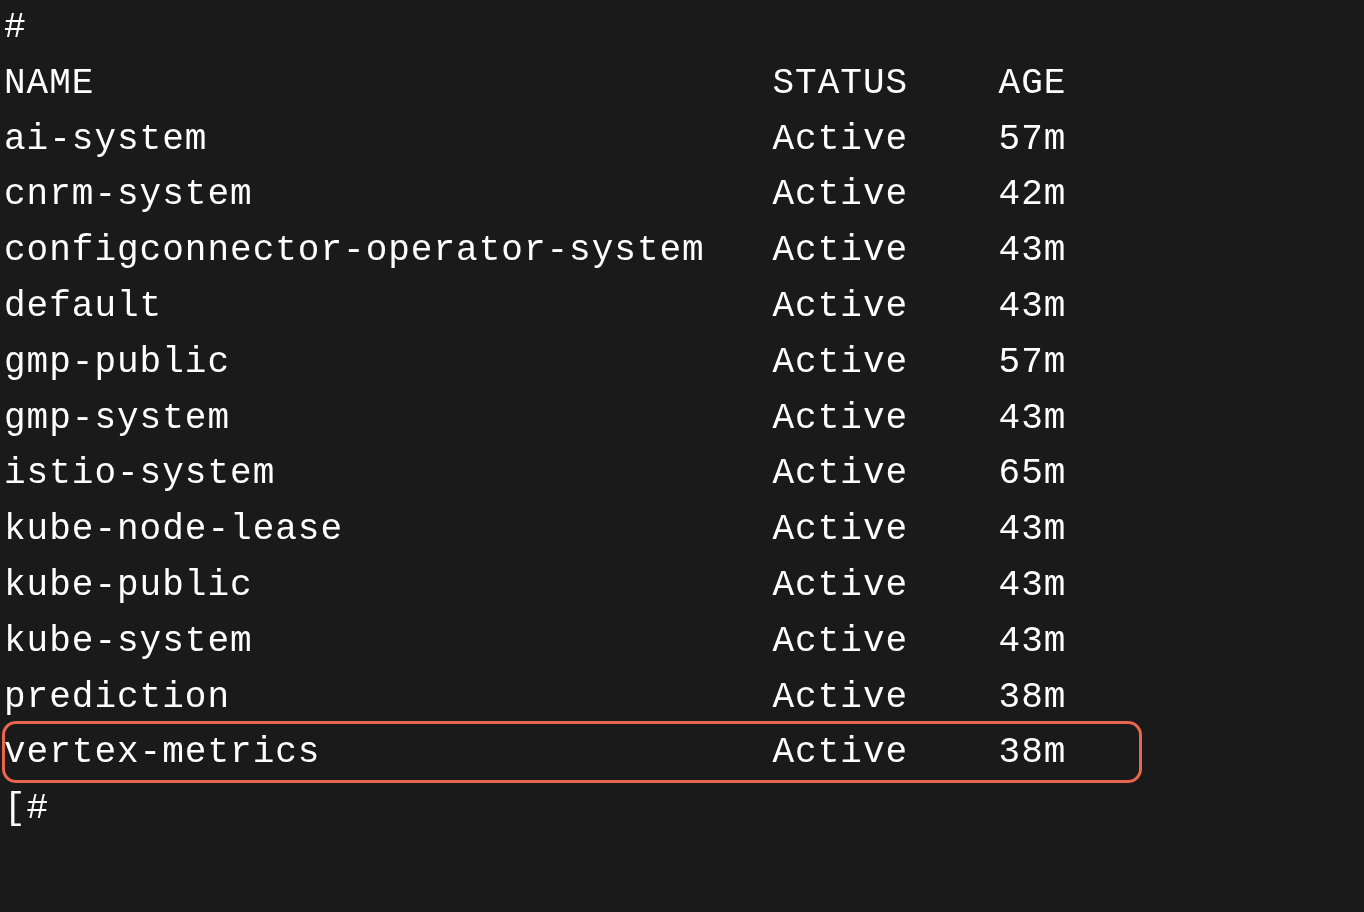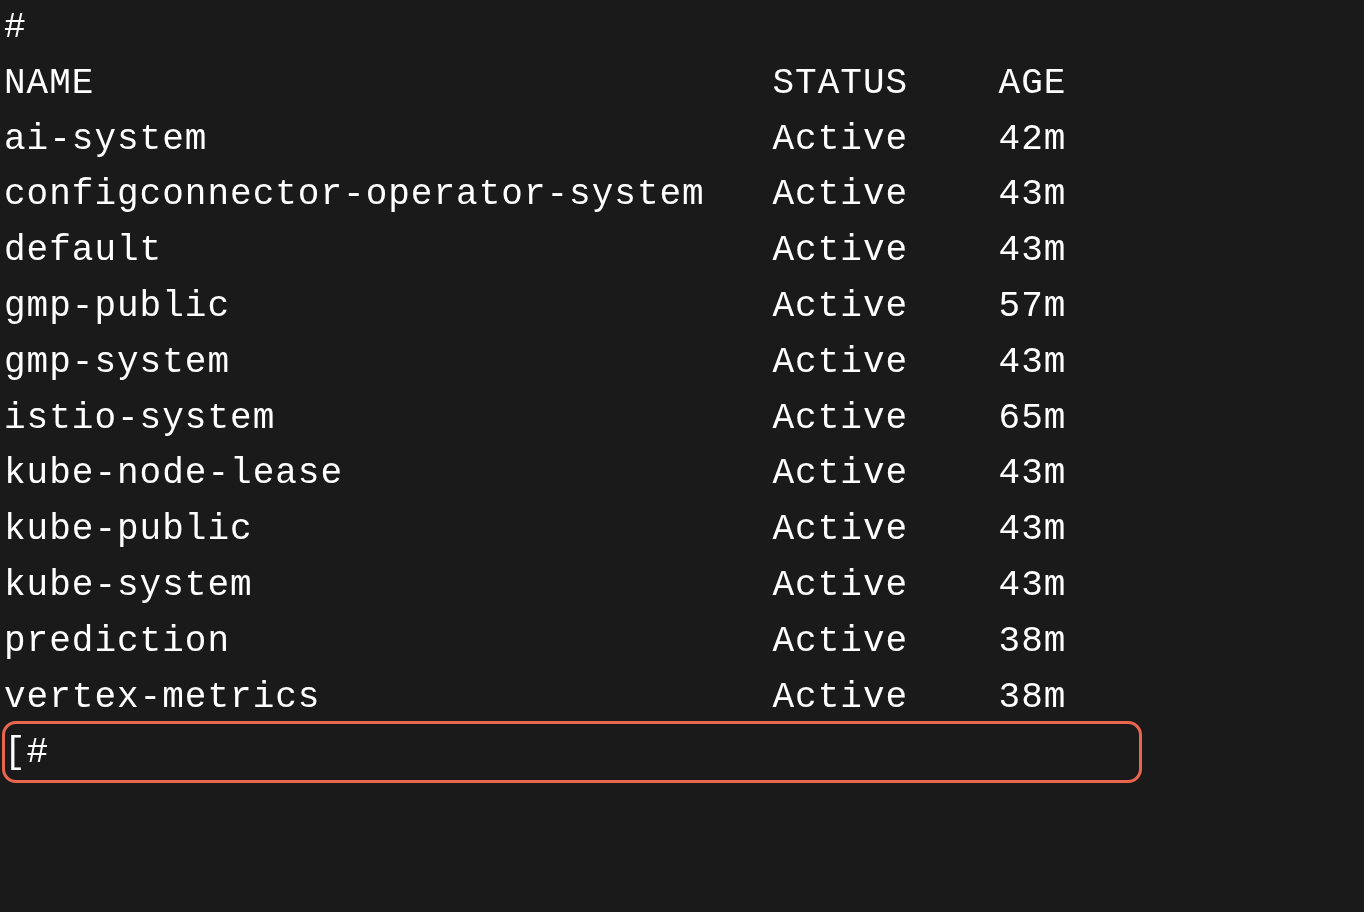--- a/index.html
+++ b/index.html
@@ -37,21 +37,22 @@
       pointer-events: none;
     }
   </style>
 </head>
 <body>
 
 <div class="terminal">
   <div class="prompt-line"><span>#</span></div>
   <div id="table-container">
       <div class="line">NAME                              STATUS    AGE</div>
-      <div class="line">ai-system                         Active    42m</div>
+      <div class="line">ai-system                         Active    57m</div>
+      <div class="line">cnrm-system                       Active    42m</div>
       <div class="line">configconnector-operator-system   Active    43m</div>
       <div class="line">default                           Active    43m</div>
       <div class="line">gmp-public                        Active    57m</div>
       <div class="line">gmp-system                        Active    43m</div>
       <div class="line">istio-system                      Active    65m</div>
       <div class="line">kube-node-lease                   Active    43m</div>
       <div class="line">kube-public                       Active    43m</div>
       <div class="line">kube-system                       Active    43m</div>
       <div class="line">prediction                        Active    38m</div>
       <div class="line">vertex-metrics                    Active    38m</div>

